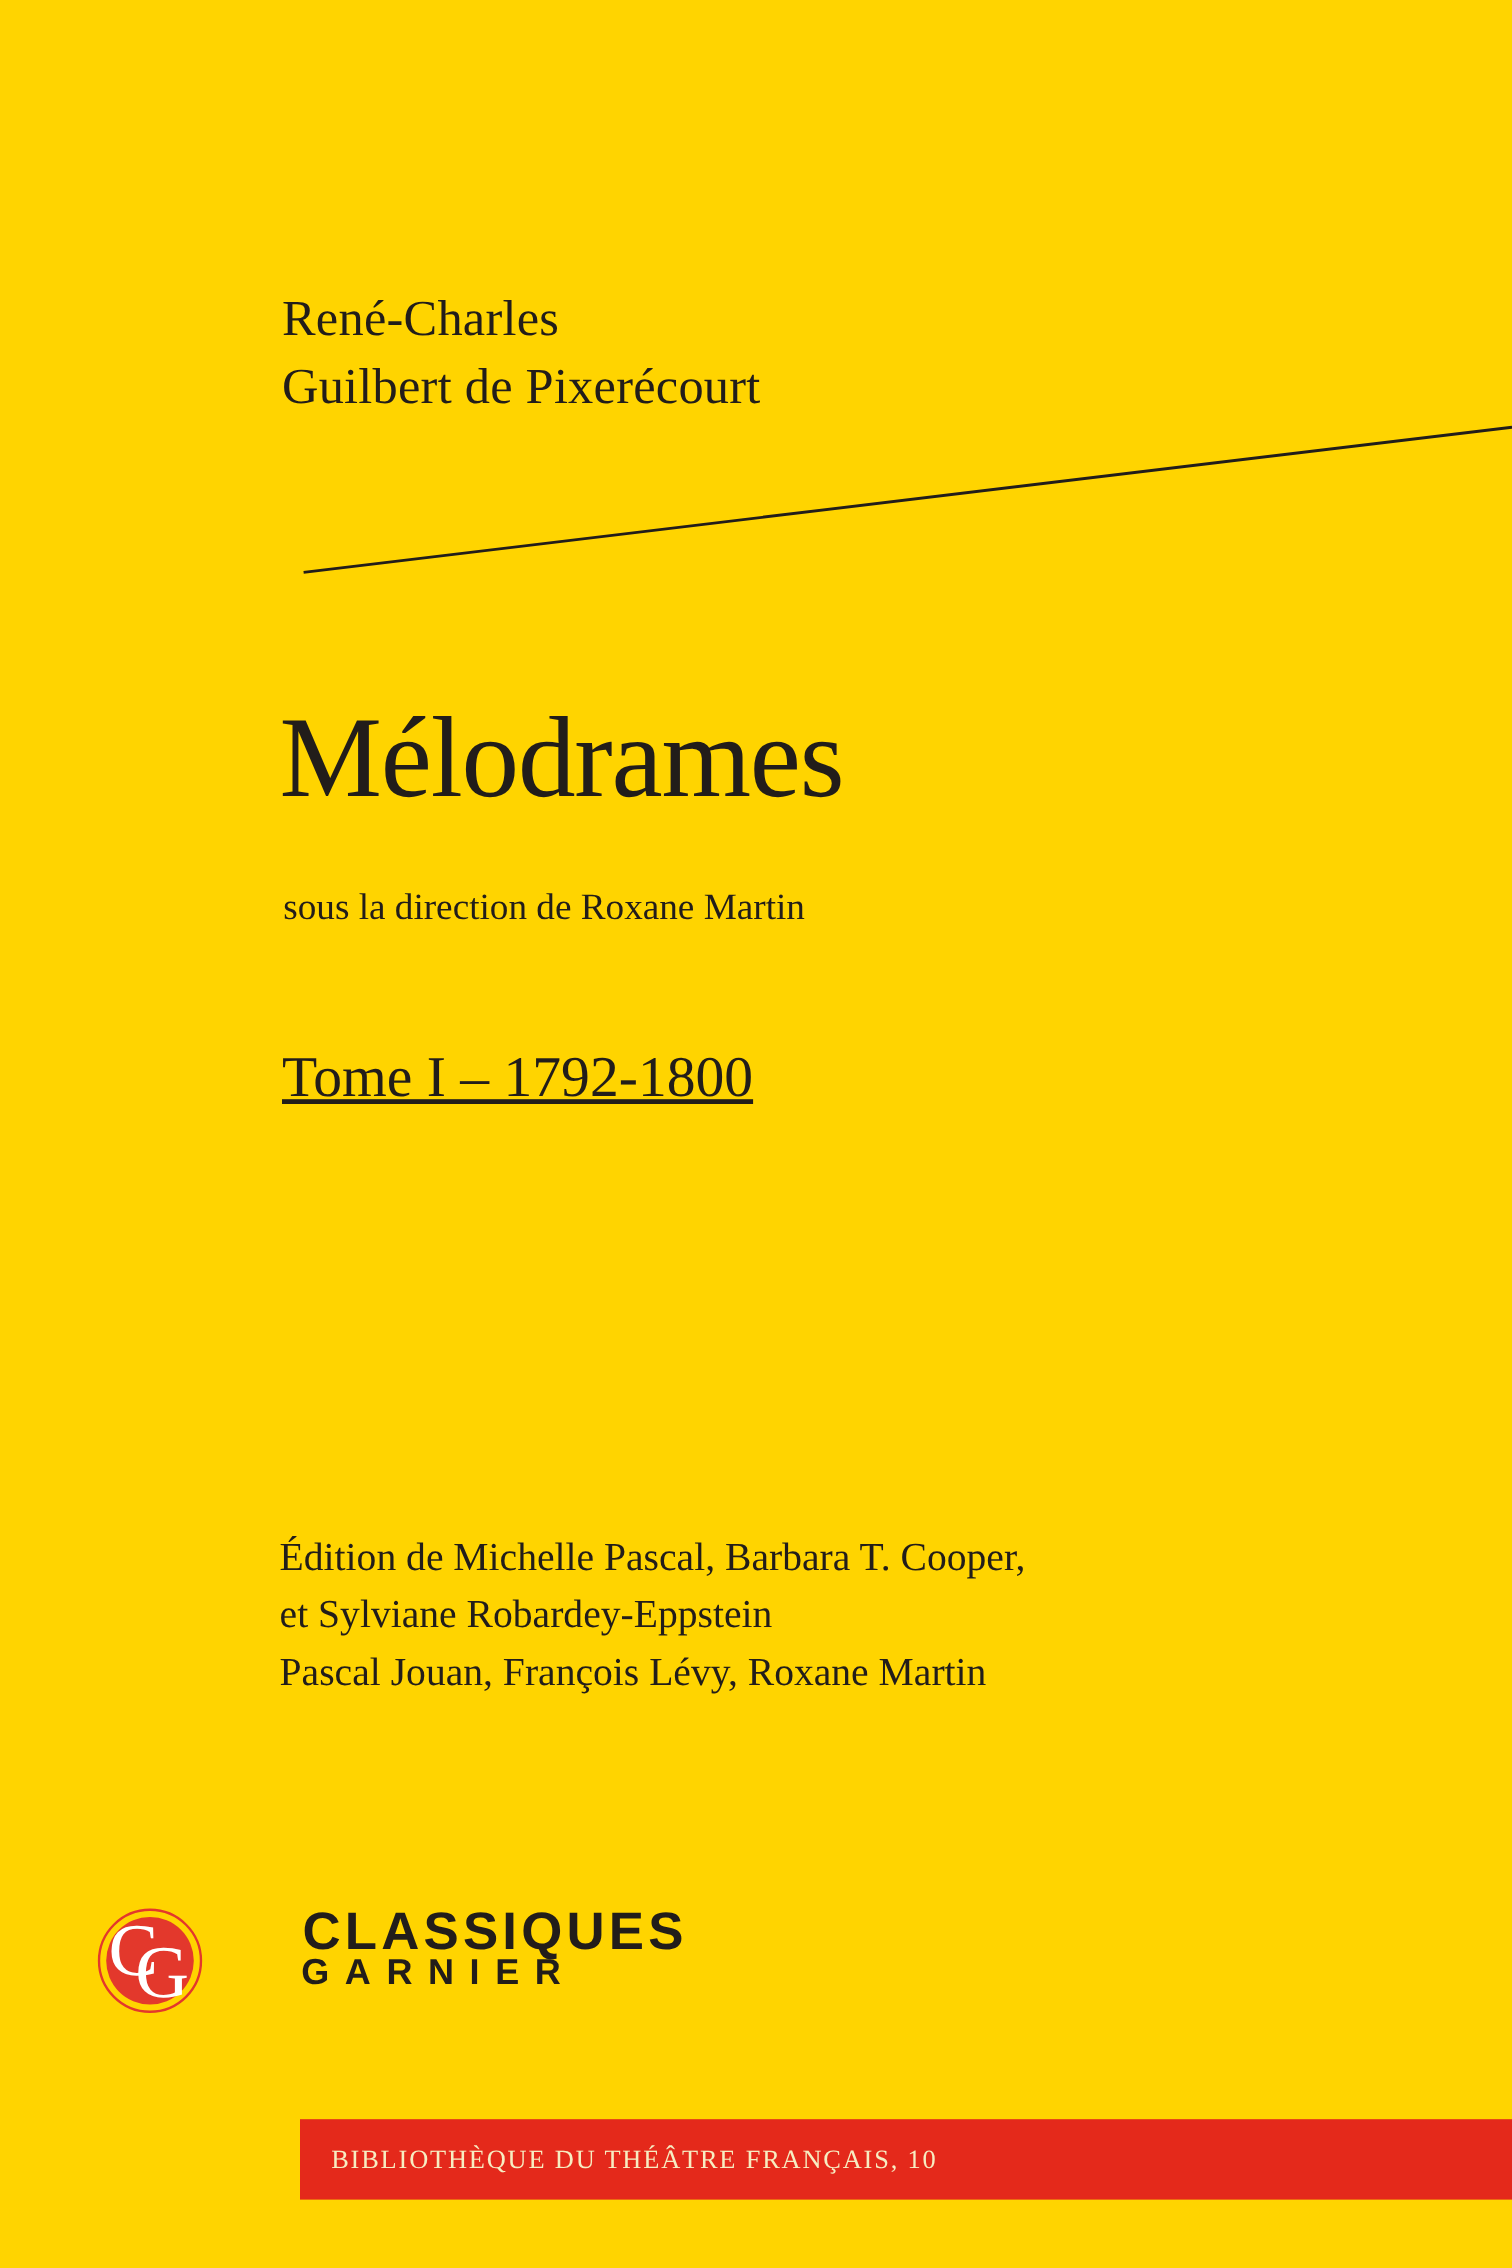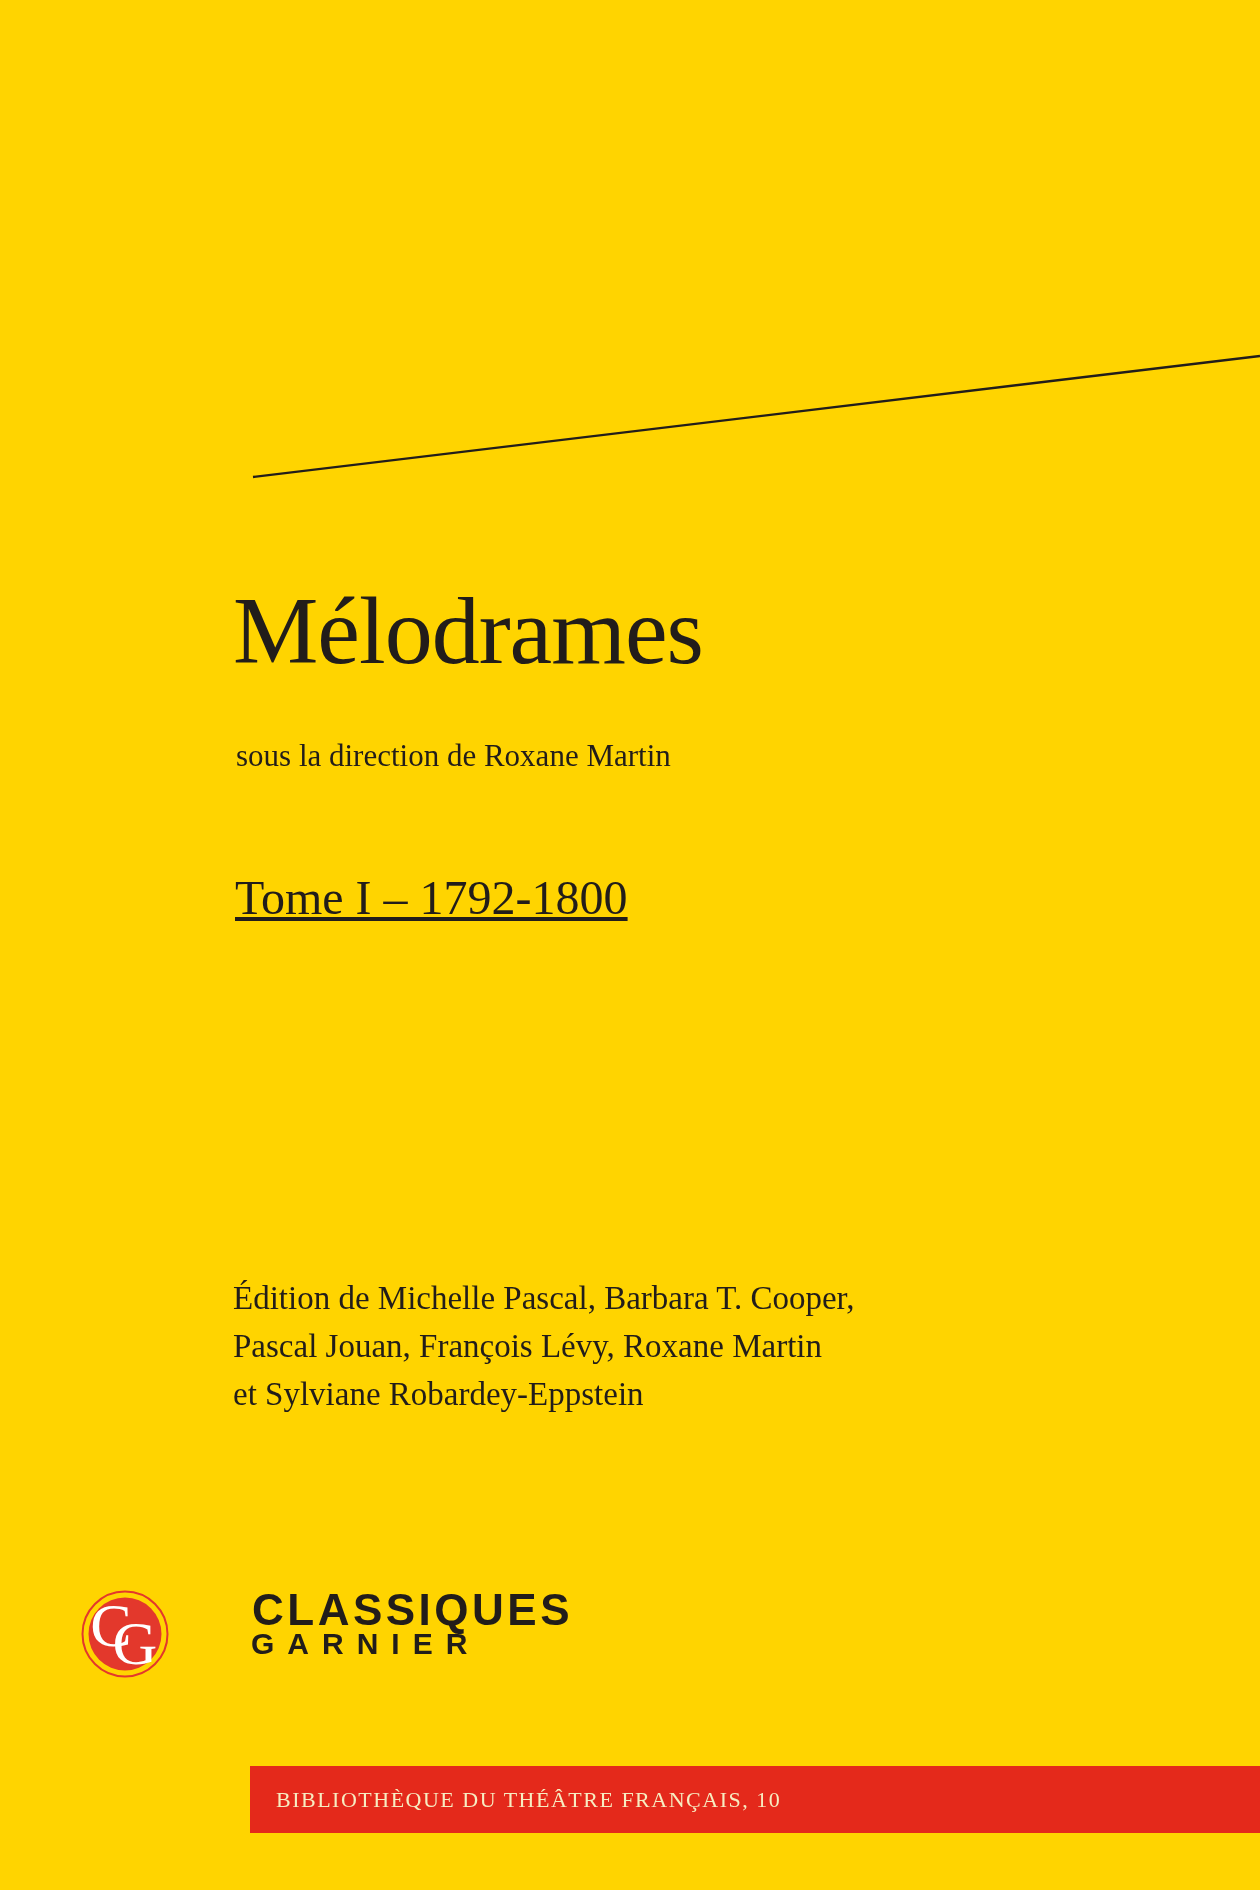--- a/index.html
+++ b/index.html
@@ -143,36 +143,38 @@
     font-family: "Liberation Serif", "DejaVu Serif", serif;
     white-space: nowrap;
   }
 </style>
 </head>
 <body>
 
 <div class="cover">
 
   <div class="author">
+    <div>René-Charles</div>
+    <div>Guilbert de Pixerécourt</div>
   </div>
 
   <svg class="rule-svg" viewBox="0 0 1260 1890" xmlns="http://www.w3.org/2000/svg">
     <line x1="253" y1="477" x2="1260" y2="356" stroke="#221D1A" stroke-width="2.4"></line>
   </svg>
 
   <h1 class="title">Mélodrames</h1>
 
   <div class="subtitle">sous la direction de Roxane Martin</div>
 
   <div class="volume">Tome I – 1792-1800</div>
 
   <div class="credits">
     <div>Édition de Michelle Pascal, Barbara T. Cooper,</div>
+    <div>et Sylviane Robardey-Eppstein</div>
     <div>Pascal Jouan, François Lévy, Roxane Martin</div>
-    <div>et Sylviane Robardey-Eppstein</div>
   </div>
 
   <svg class="logo" viewBox="0 0 88 88" xmlns="http://www.w3.org/2000/svg">
     <circle cx="44" cy="44" r="42.5" fill="none" stroke="#E3382C" stroke-width="2"></circle>
     <circle cx="44" cy="44" r="36.5" fill="#E3382C"></circle>
     <text x="30" y="56" font-size="62" fill="#FFFFFF" text-anchor="middle">C</text>
     <text x="54" y="74" font-size="62" fill="#FFFFFF" text-anchor="middle">G</text>
   </svg>
 
   <div class="wordmark-line1">CLASSIQUES</div>

